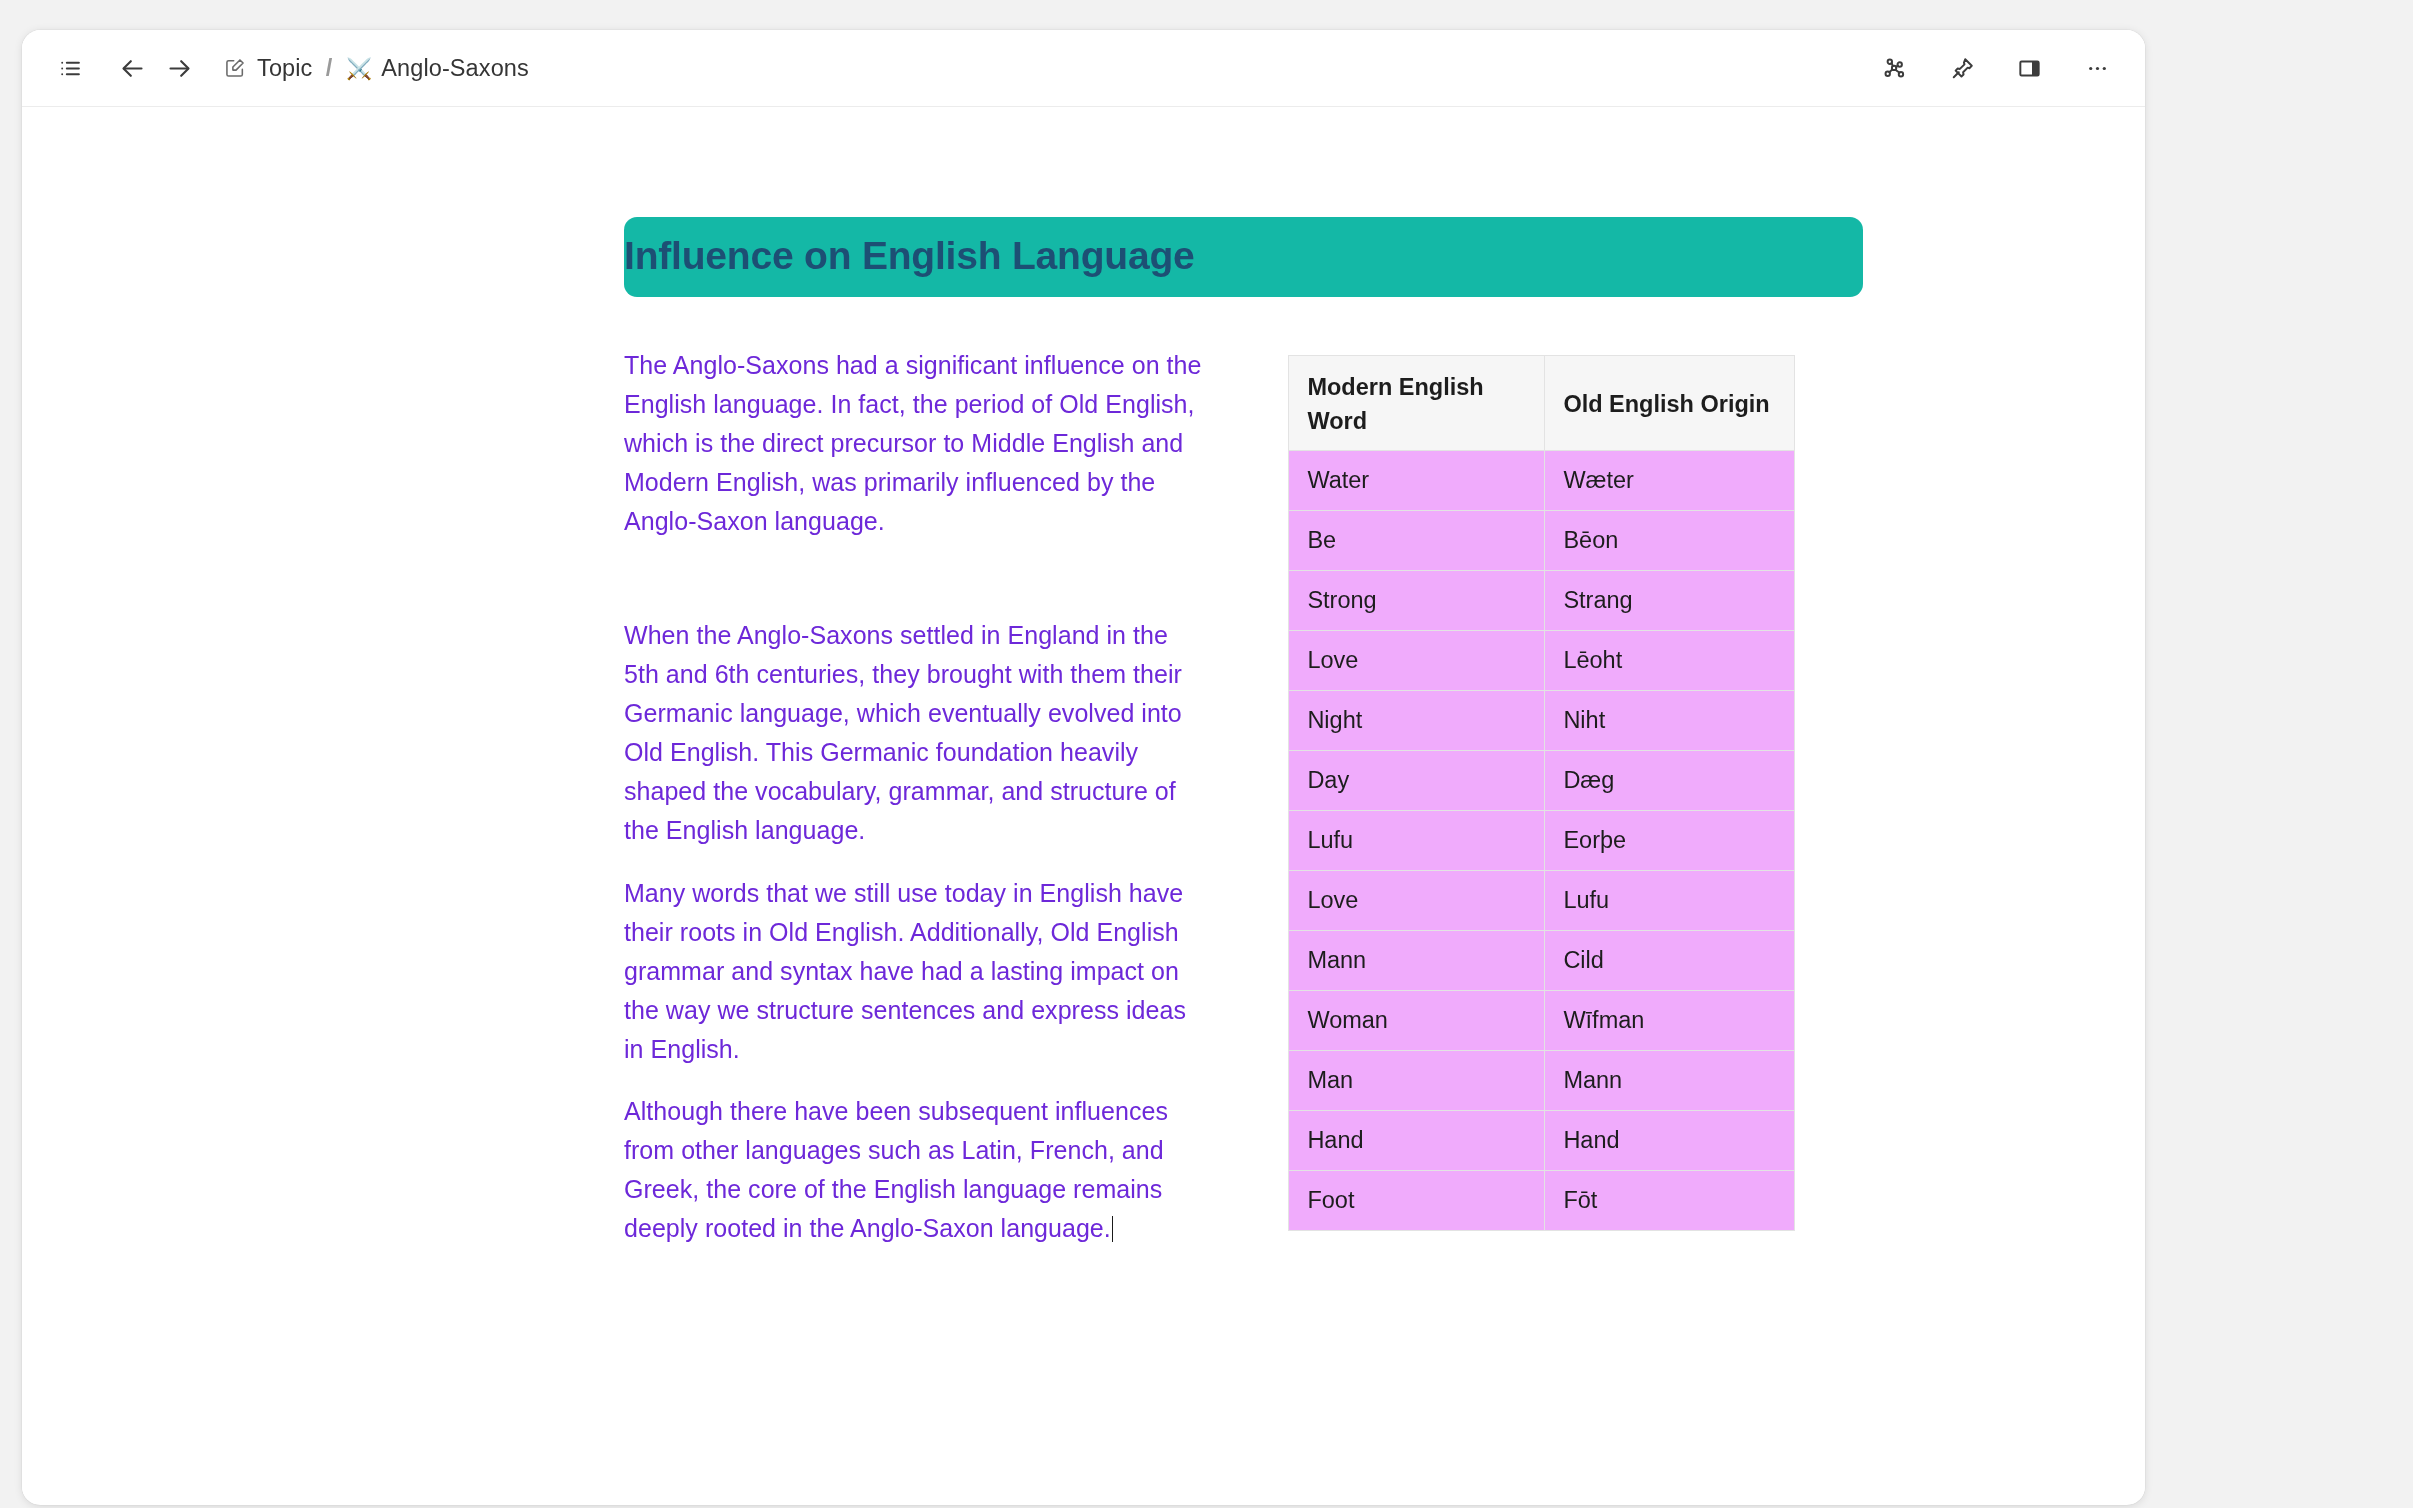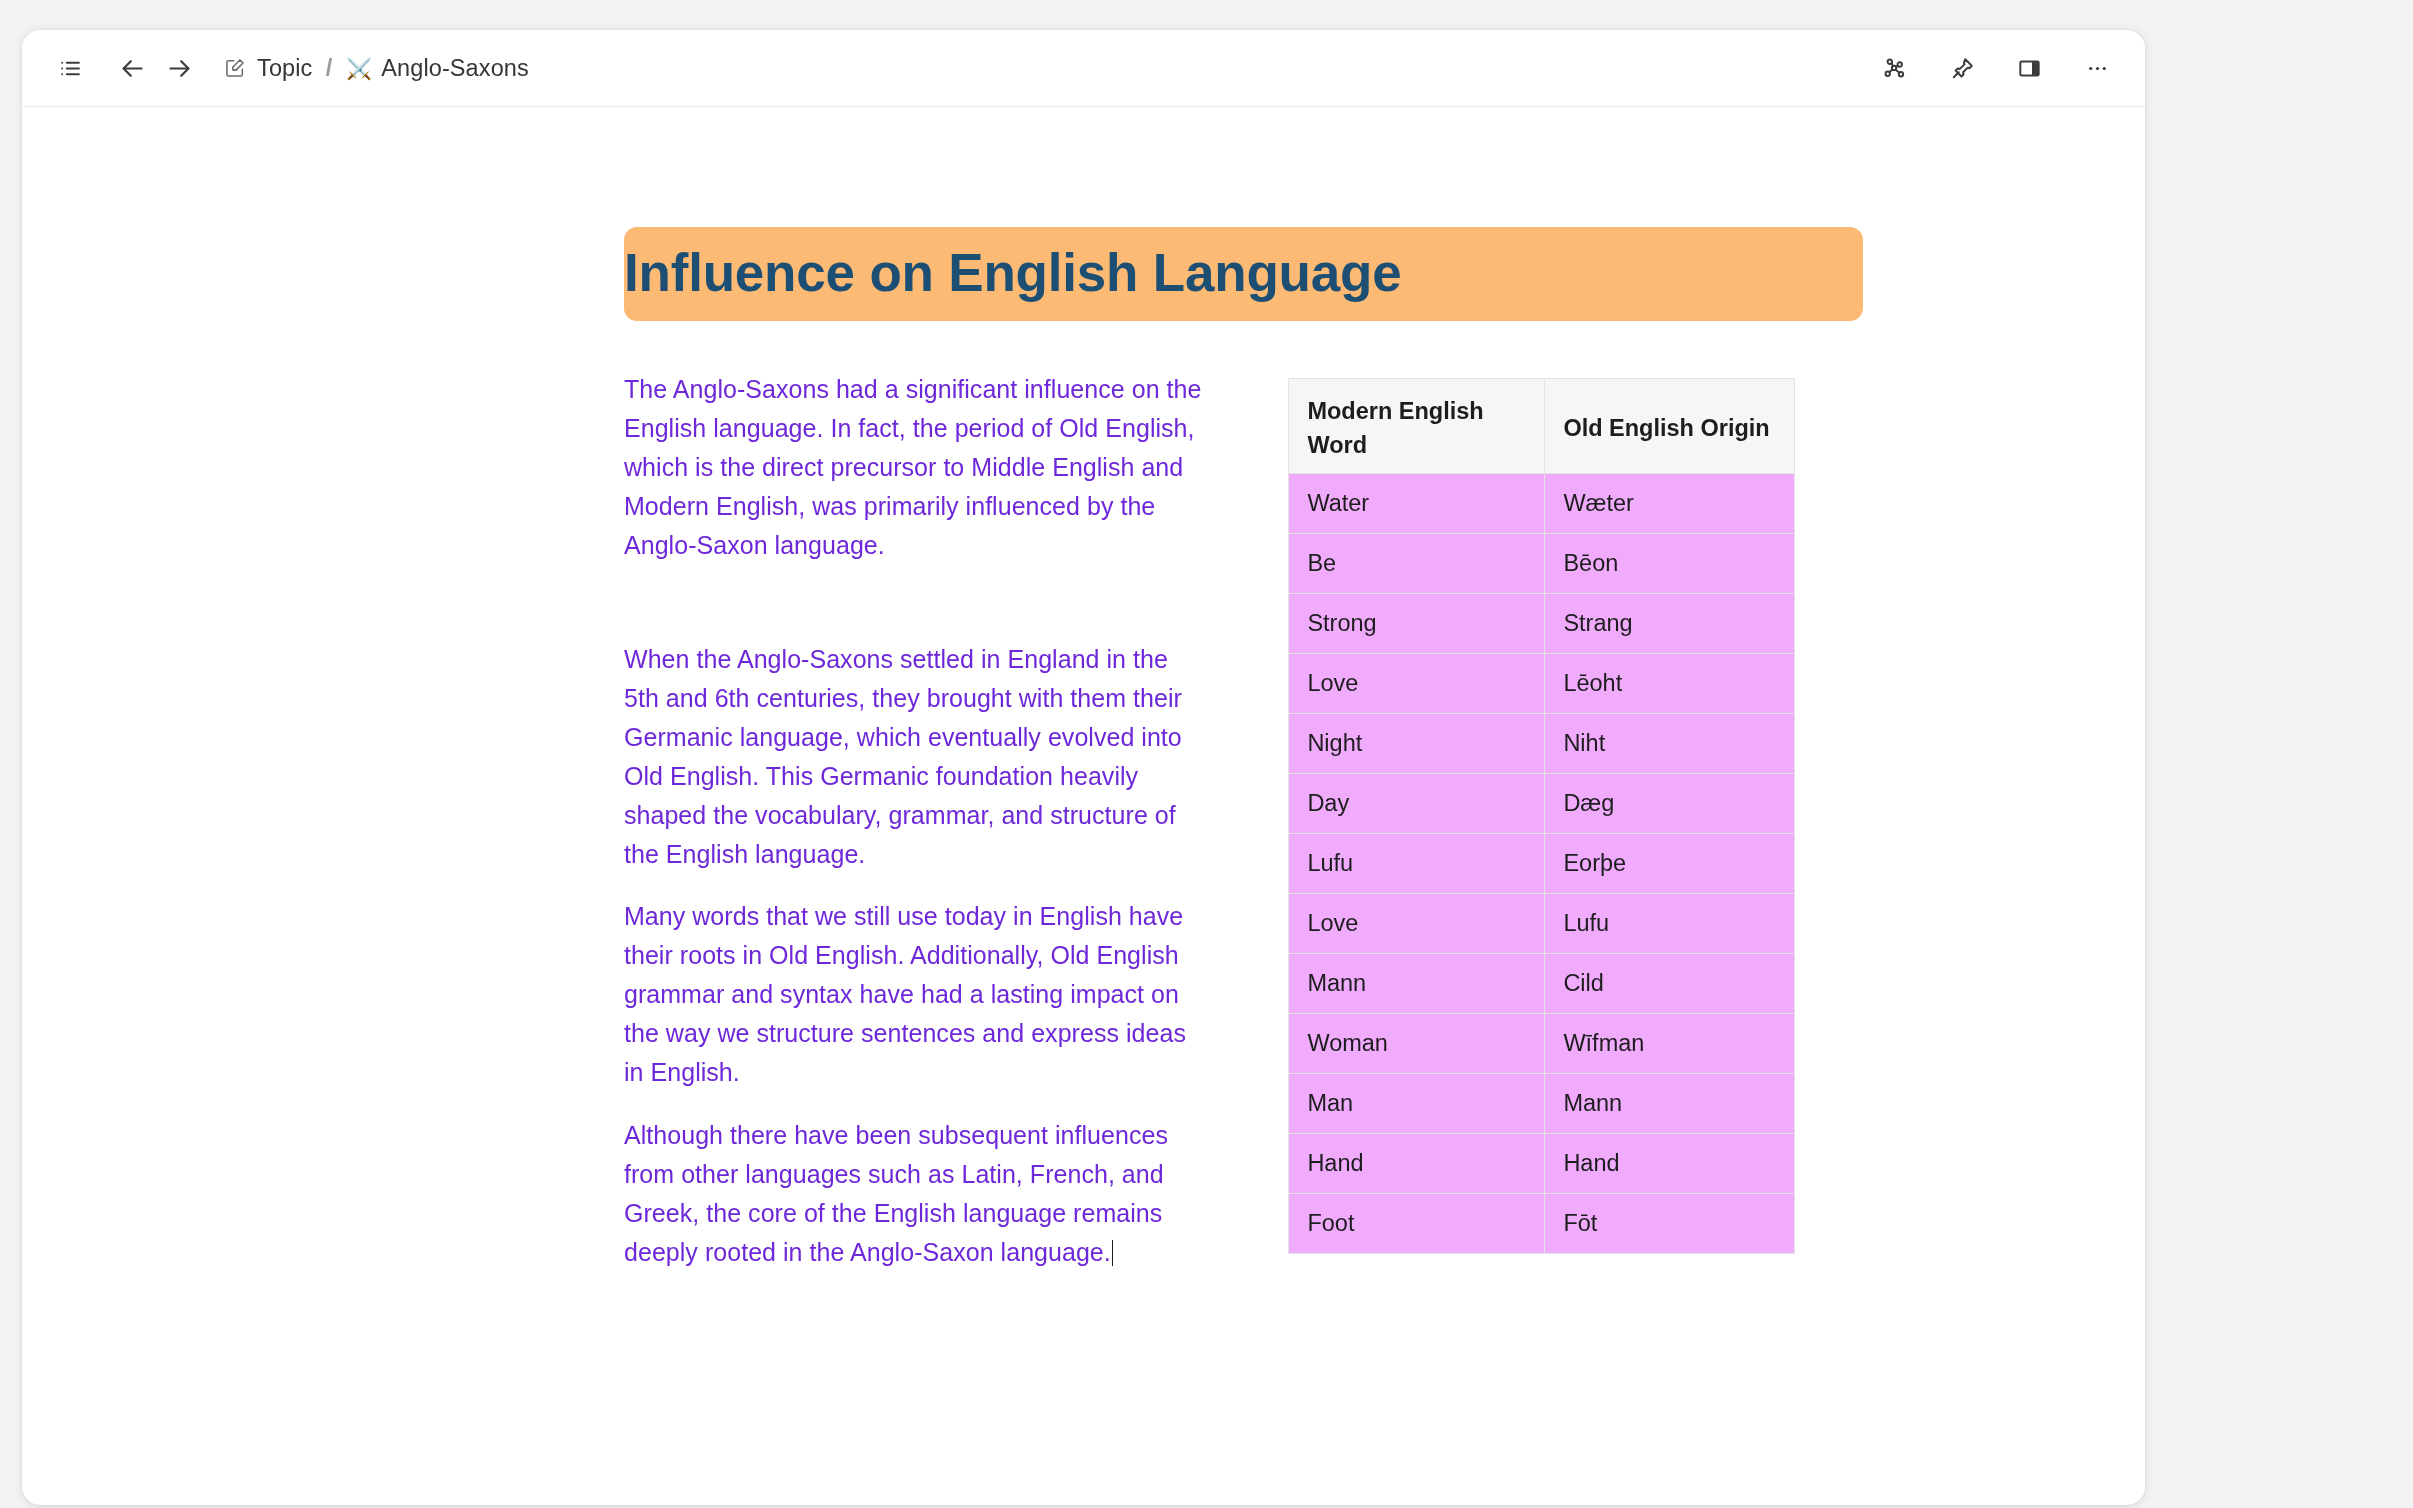--- a/index.html
+++ b/index.html
@@ -78,23 +78,23 @@
   }
   #doc {
     position: relative;
     padding-top: 84px;
     padding-left: 602px;
   }
 
   #doc-title {
     display: block;
     width: 1239px;
-    background: #fdba74;
+    background: #14b8a6;
     color: #1d4f74;
-    font-size: 53px;
+    font-size: 39px;
     font-weight: bold;
     line-height: 1.0;
     letter-spacing: -0.2px;
     padding: 19px 0 22px 0;
     text-indent: 0;
     border-radius: 13px;
   }
 
   #columns {
     display: flex;

